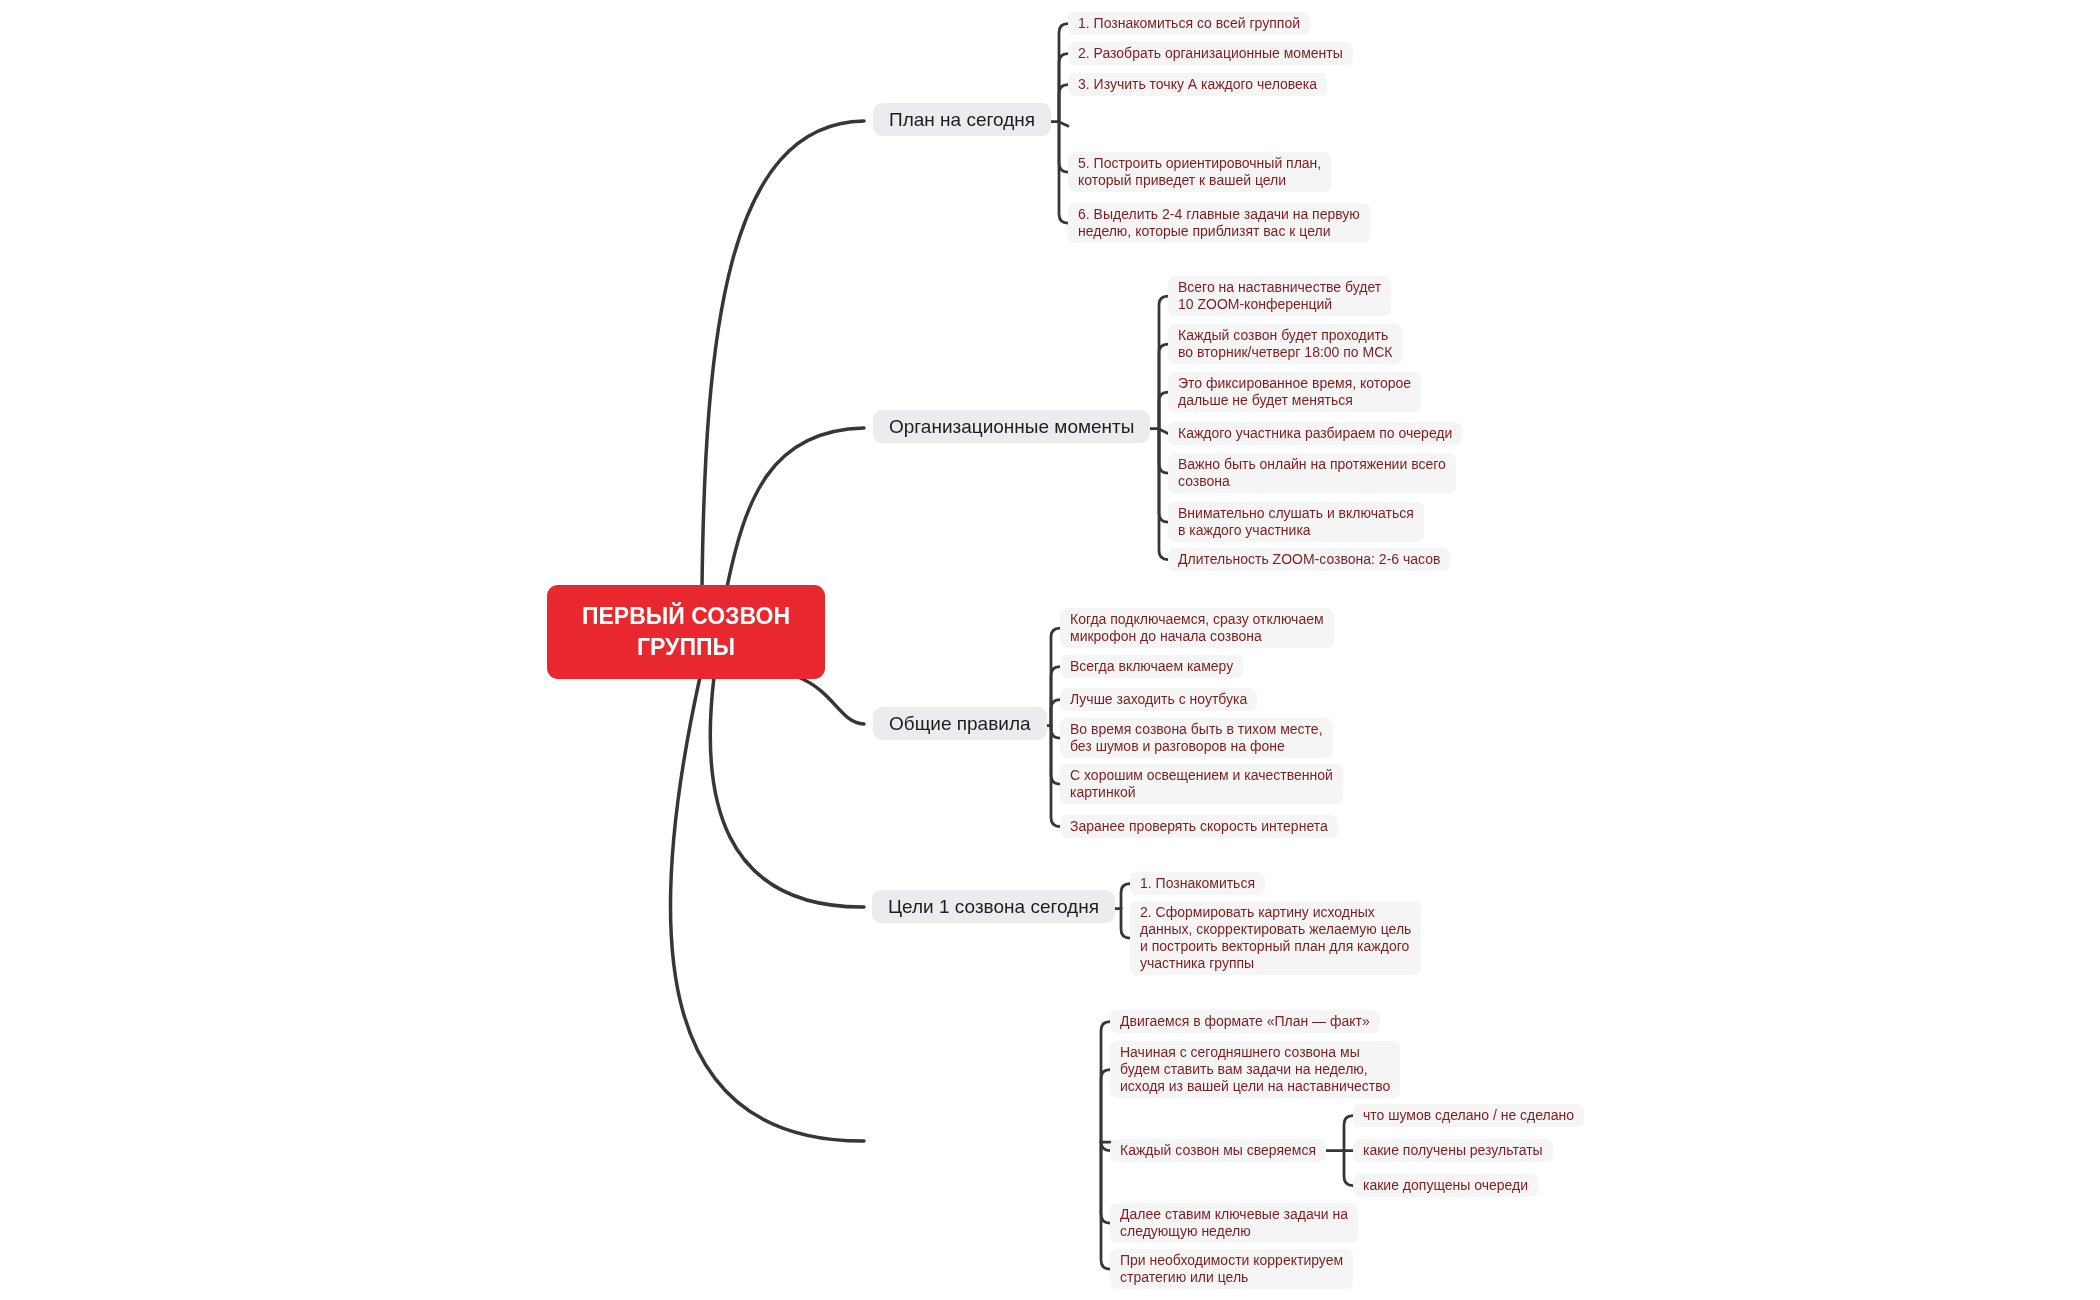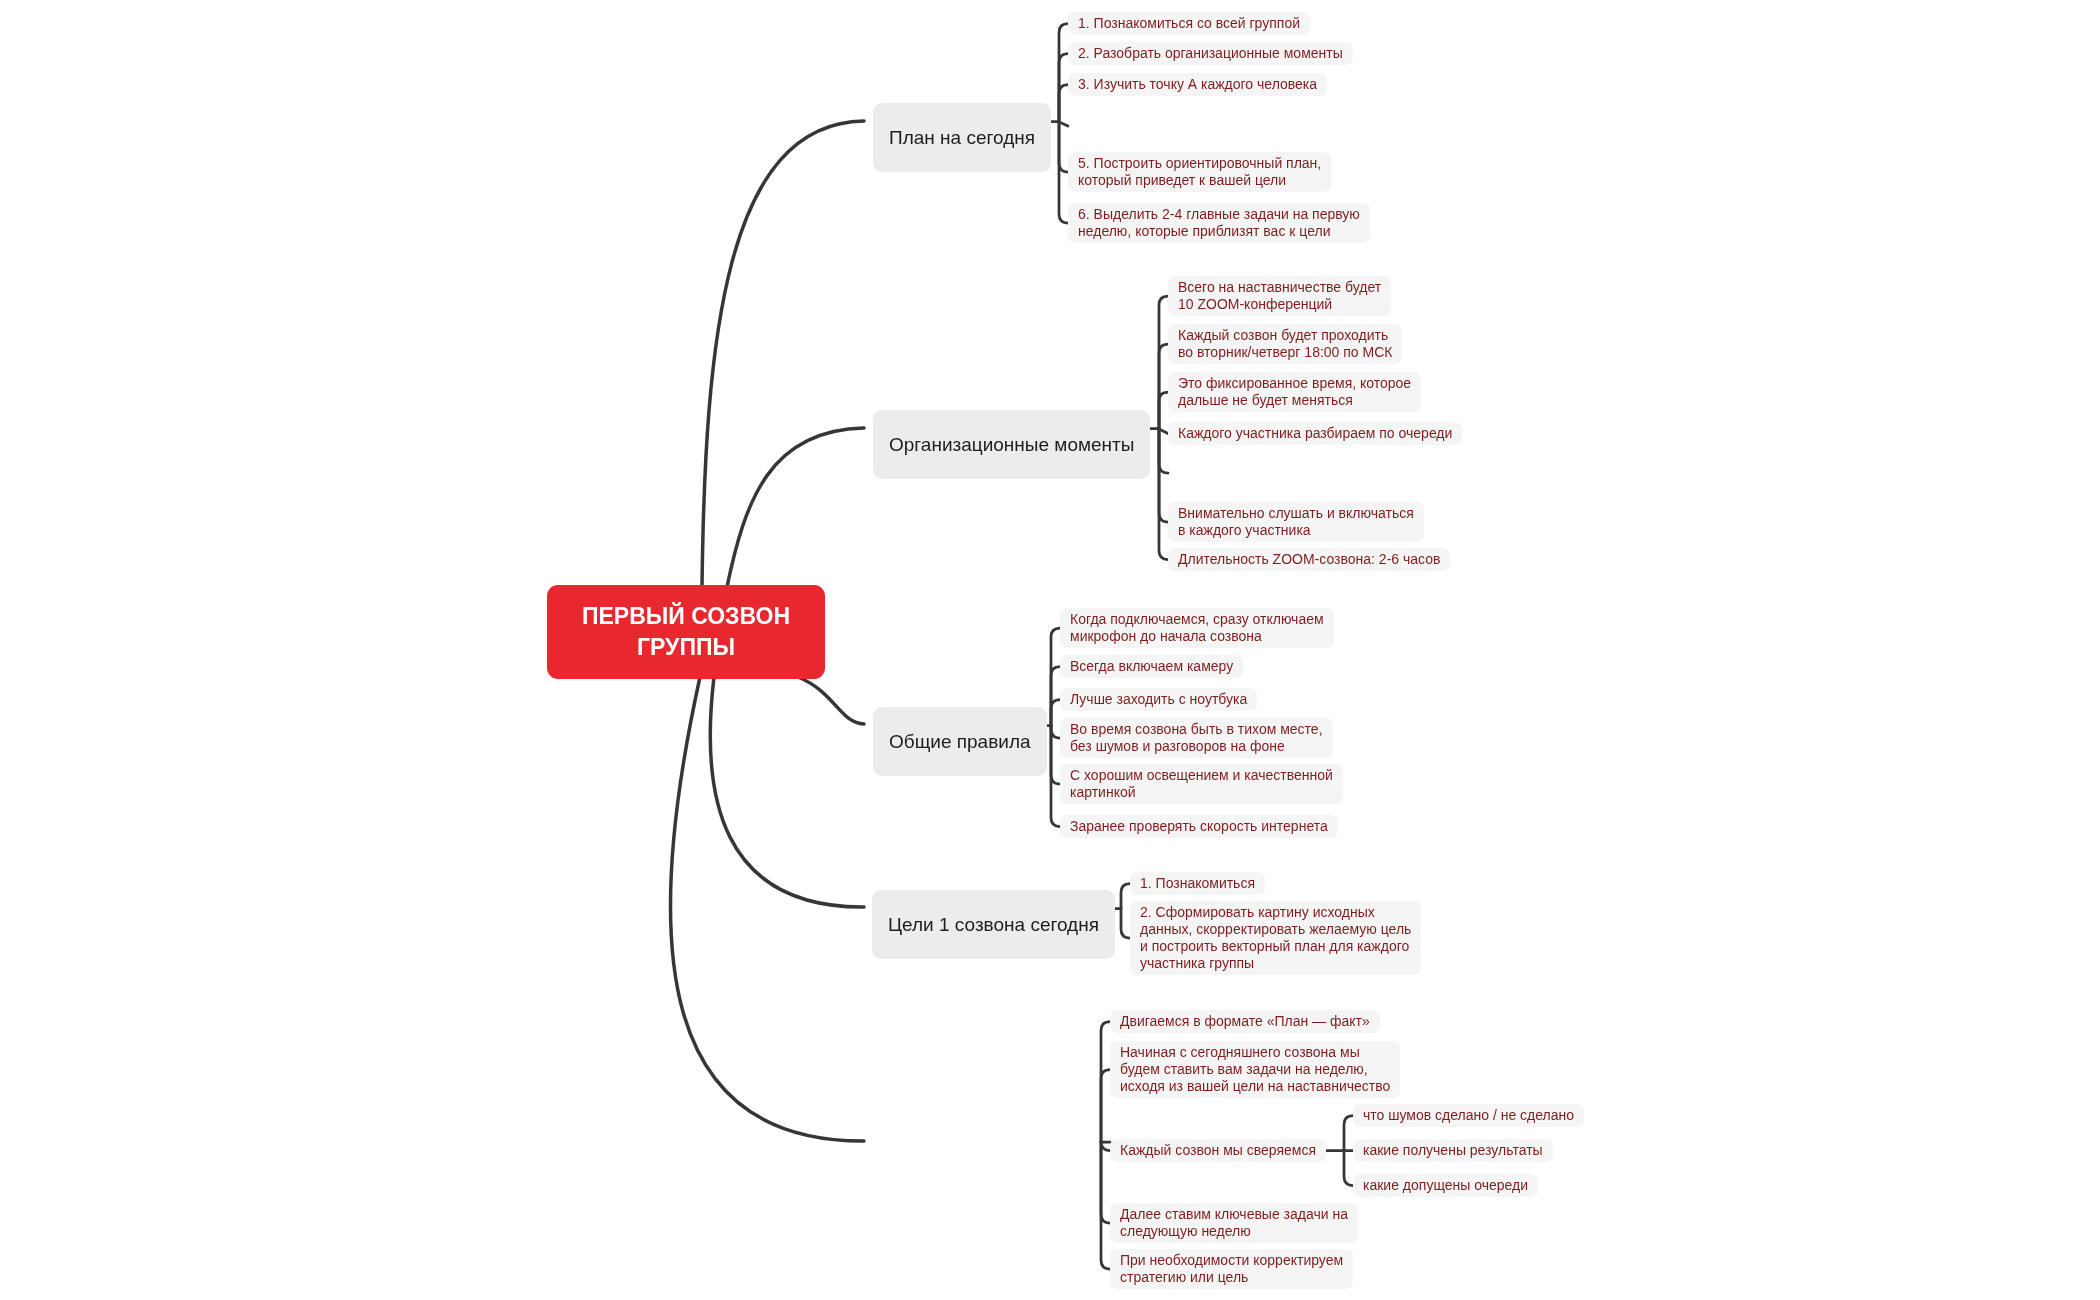--- a/index.html
+++ b/index.html
@@ -34,21 +34,21 @@
     font-size: 14px;
     line-height: 17px;
     padding: 3px 10px;
     border-radius: 7px;
   }
   .topic {
     background: #ECECEE;
     color: #1C1E21;
     font-size: 19px;
     line-height: 23px;
-    padding: 23px 16px;
+    padding: 5px 16px;
     border-radius: 9px;
   }
   .central {
     position: absolute;
     background: #E8282E;
     color: #FFFFFF;
     font-size: 23px;
     font-weight: bold;
     line-height: 31px;
     text-align: center;
@@ -123,20 +123,22 @@
   <div class="node leaf" style="left:1068px;top:203px">6. Выделить 2-4 главные задачи на первую
 неделю, которые приблизят вас к цели</div>
 
   <div class="node leaf" style="left:1168px;top:276px">Всего на наставничестве будет
 10 ZOOM-конференций</div>
   <div class="node leaf" style="left:1168px;top:324px">Каждый созвон будет проходить
 во вторник/четверг 18:00 по МСК</div>
   <div class="node leaf" style="left:1168px;top:372px">Это фиксированное время, которое
 дальше не будет меняться</div>
   <div class="node leaf" style="left:1168px;top:422px">Каждого участника разбираем по очереди</div>
+  <div class="node leaf" style="left:1168px;top:453px">Важно быть онлайн на протяжении всего
+созвона</div>
   <div class="node leaf" style="left:1168px;top:502px">Внимательно слушать и включаться
 в каждого участника</div>
   <div class="node leaf" style="left:1168px;top:548px">Длительность ZOOM-созвона: 2-6 часов</div>
 
   <div class="node leaf" style="left:1060px;top:608px">Когда подключаемся, сразу отключаем
 микрофон до начала созвона</div>
   <div class="node leaf" style="left:1060px;top:655px">Всегда включаем камеру</div>
   <div class="node leaf" style="left:1060px;top:688px">Лучше заходить с ноутбука</div>
   <div class="node leaf" style="left:1060px;top:718px">Во время созвона быть в тихом месте,
 без шумов и разговоров на фоне</div>

